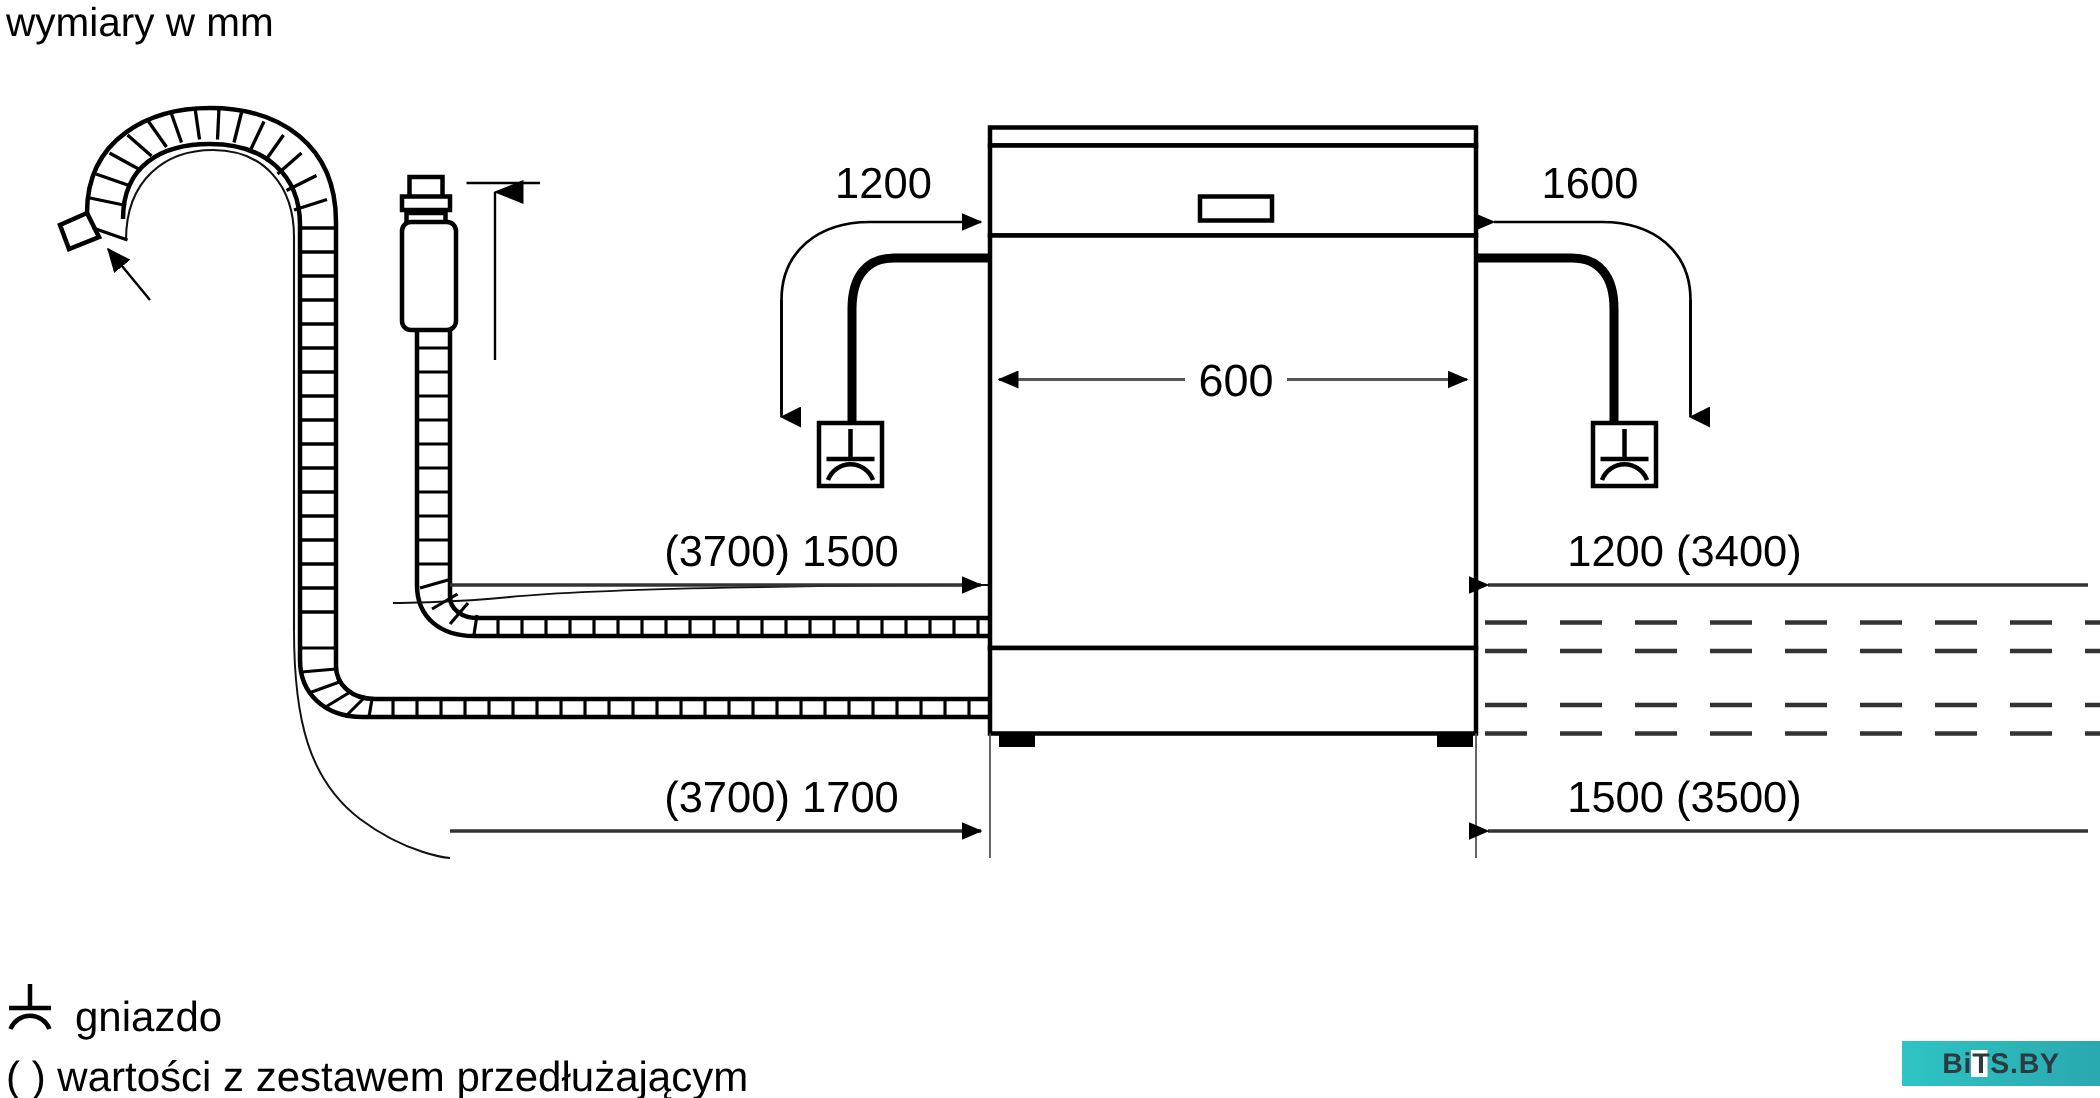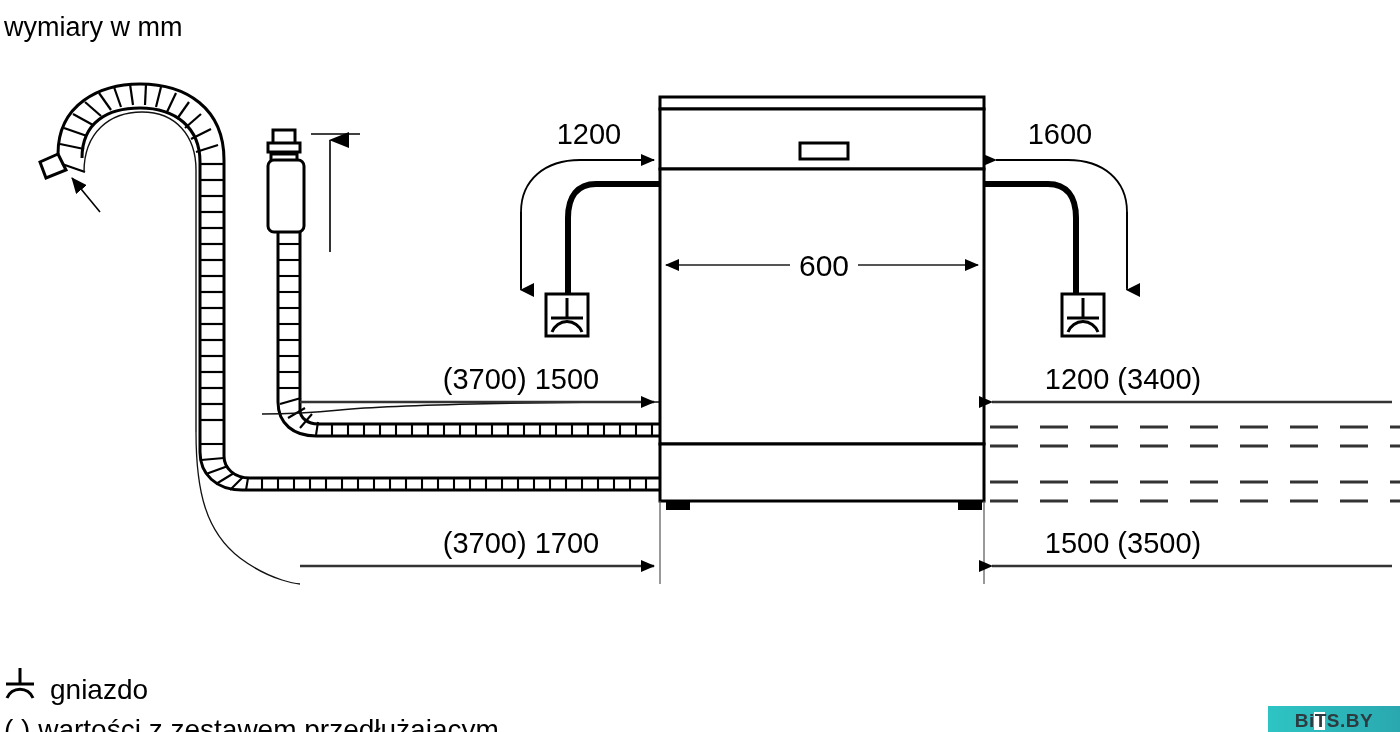--- a/index.html
+++ b/index.html
@@ -9,21 +9,21 @@
   }
   body {
     width: 1400px;
     height: 732px;
     position: relative;
     overflow: hidden;
     font-family: "Liberation Sans", sans-serif;
   }
   #diagram-root {
     position: absolute;
-    left: 0; top: 12px;
+    left: 0; top: 0;
     width: 1400px;
     height: 712px;
   }
   svg.canvas {
     display: block;
     width: 1400px;
     height: 732px;
   }
   text {
     font-family: "Liberation Sans", sans-serif;

